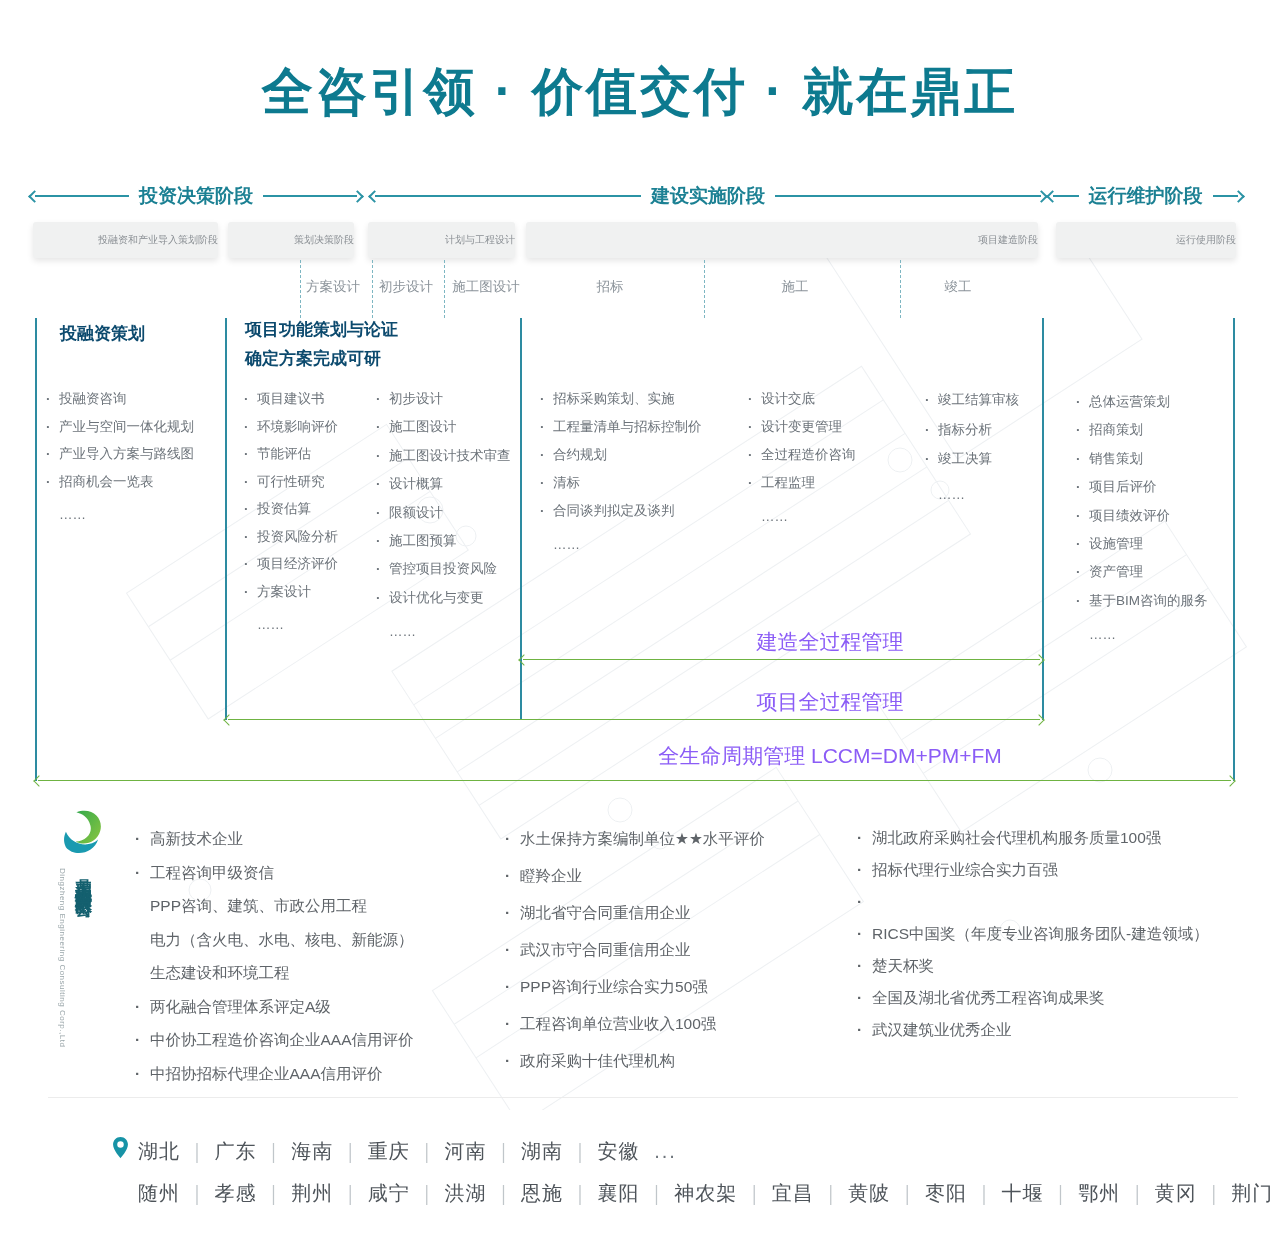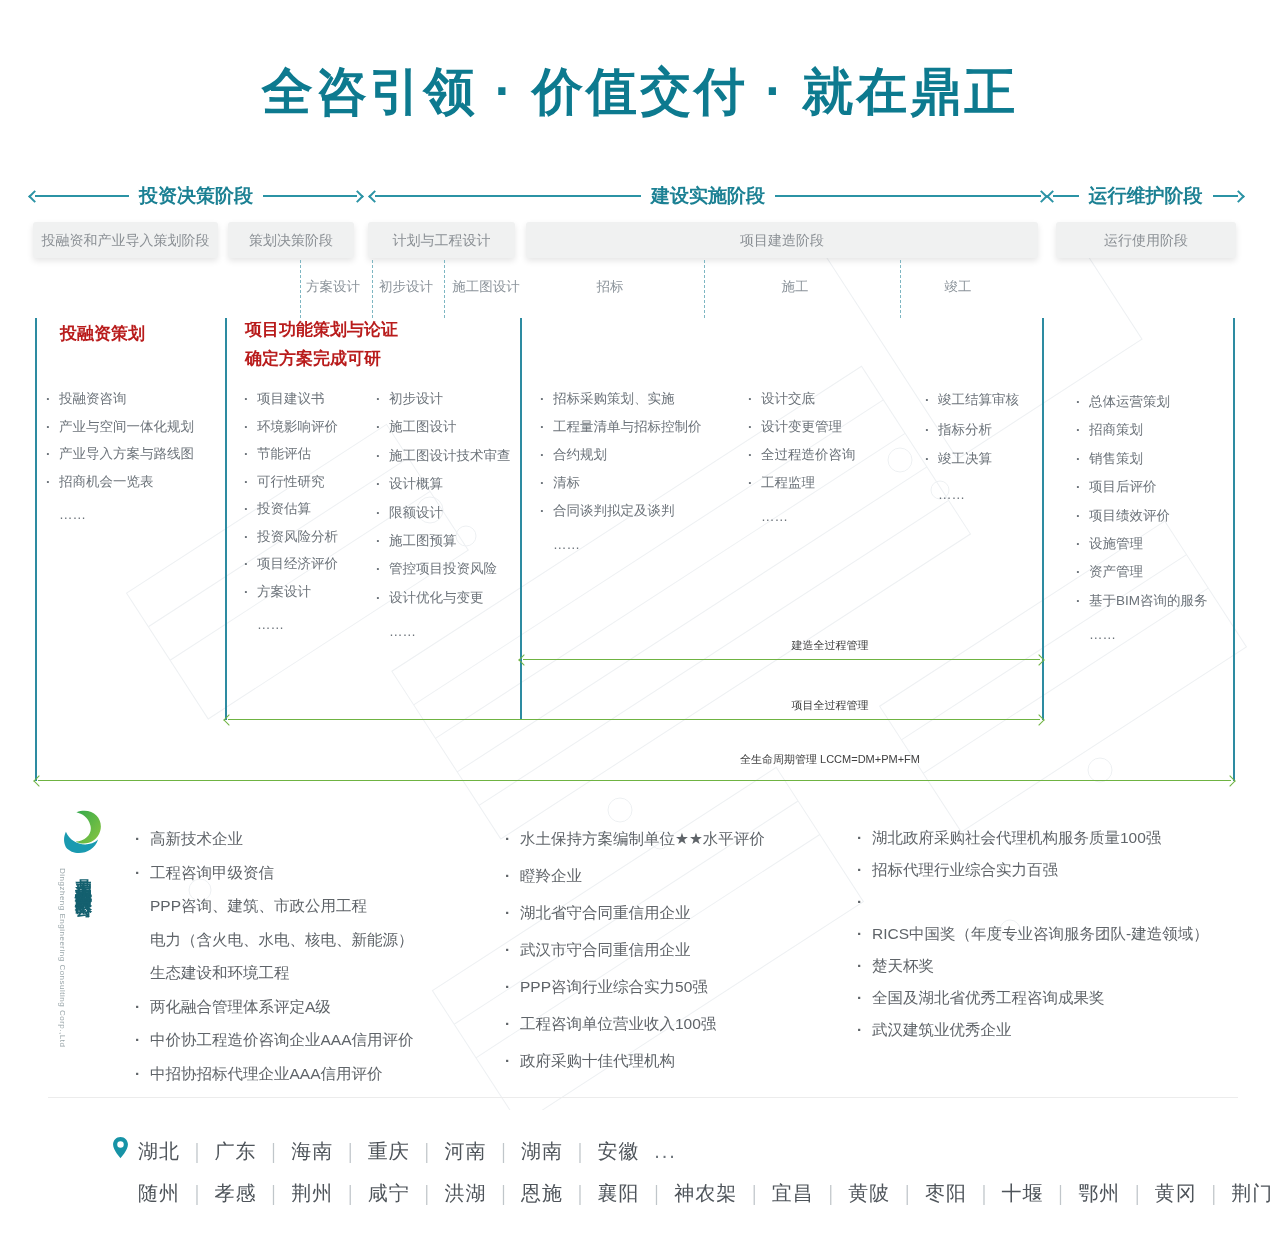--- a/index.html
+++ b/index.html
@@ -13,49 +13,49 @@
 
   
   .phase { position:absolute; top:186px; height:20px; display:flex; align-items:center; color:#2b93a5; }
   .phase .ln { flex:1; height:0; border-top:2px solid #2b93a5; }
   .phase .chv { width:9px; height:9px; border-left:2.5px solid #2b93a5; border-bottom:2.5px solid #2b93a5; flex:none; }
   .phase .chv.l { transform:rotate(45deg); margin-right:-4px; }
   .phase .chv.r { transform:rotate(225deg); margin-left:-4px; }
   .phase .lab { margin:8px 10px; font-size:19px; font-weight:bold; color:#1b8093; white-space:nowrap; }
 
   
-  .sbox { position:absolute; top:222px; height:36px; line-height:36px; text-align:center;
+  .sbox { position:absolute; top:222px; height:36px; line-height:36px; text-align:right;
     background:#f0f1f1; border-radius:3px; box-shadow:0 3px 6px rgba(0,0,0,0.10);
-    color:#8a8f94; font-size:14px; white-space:nowrap; overflow:hidden; }
+    color:#8a8f94; font-size:10px; white-space:nowrap; overflow:hidden; }
 
   
   .subp { position:absolute; top:278px; transform:translateX(-50%); font-size:13.5px; color:#8b939a; white-space:nowrap; }
   .dashv { position:absolute; top:260px; height:58px; width:0; border-left:1px dashed #7db6c2; }
 
   
   .vline { position:absolute; width:2px; background:#2d8ba1; top:318px; }
 
   
-  .colhdr { position:absolute; font-size:17px; font-weight:bold; color:#b91c1c; white-space:nowrap; }
+  .colhdr { position:absolute; font-size:17px; font-weight:bold; color:#0c4a6e; white-space:nowrap; }
 
   
   .svc { position:absolute; font-size:13.5px; color:#6c737a; white-space:nowrap; }
   .li { display:flex; align-items:baseline; }
   .li .dot { width:13px; flex:none; font-weight:bold; }
   .li.gap { margin-top:6px; }
   .cred { position:absolute; font-size:15.5px; color:#5f6469; white-space:nowrap; }
   .cred .dot { width:15px; }
 
   
   .garr { position:absolute; height:12px; color:#6fb342; }
   .garr .ln { position:absolute; left:3px; right:3px; top:5px; border-top:1.5px solid #6fb342; }
   .garr .chv { position:absolute; top:2px; width:8px; height:8px; border-left:1.5px solid #6fb342; border-bottom:1.5px solid #6fb342; }
   .garr .chv.l { left:0; transform:rotate(45deg); }
   .garr .chv.r { right:0; transform:rotate(225deg); }
-  .glab { position:absolute; left:830px; transform:translateX(-50%); font-size:11px; color:#404040; white-space:nowrap;margin-top:10px; }
+  .glab { position:absolute; left:830px; transform:translateX(-50%); font-size:21px; color:#8b5cf6; white-space:nowrap; }
 
   
   .v-cn { position:absolute; left:72px; top:866px; writing-mode:vertical-rl; font-size:17px; font-weight:bold;
     color:#14606f; letter-spacing:2px; }
   .v-en { position:absolute; left:58px; top:868px; writing-mode:vertical-rl; font-size:8px; color:#9aa6aa; letter-spacing:0.5px; }
 
   
   .divider { position:absolute; left:48px; top:1097px; width:1190px; height:1px; background:#ececec; }
   .locrow { position:absolute; left:138px; font-size:20px; color:#4e545a; letter-spacing:1px; white-space:nowrap; }
   .locrow .sep { color:#c0c6ca; margin:0 7px; font-weight:normal; }

